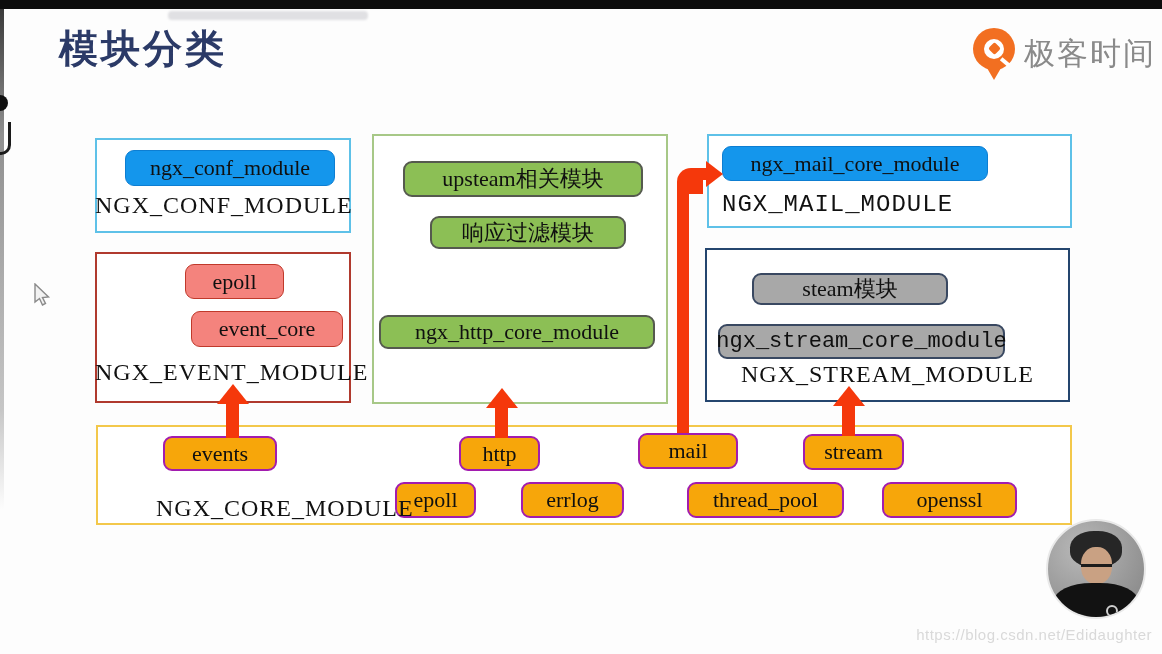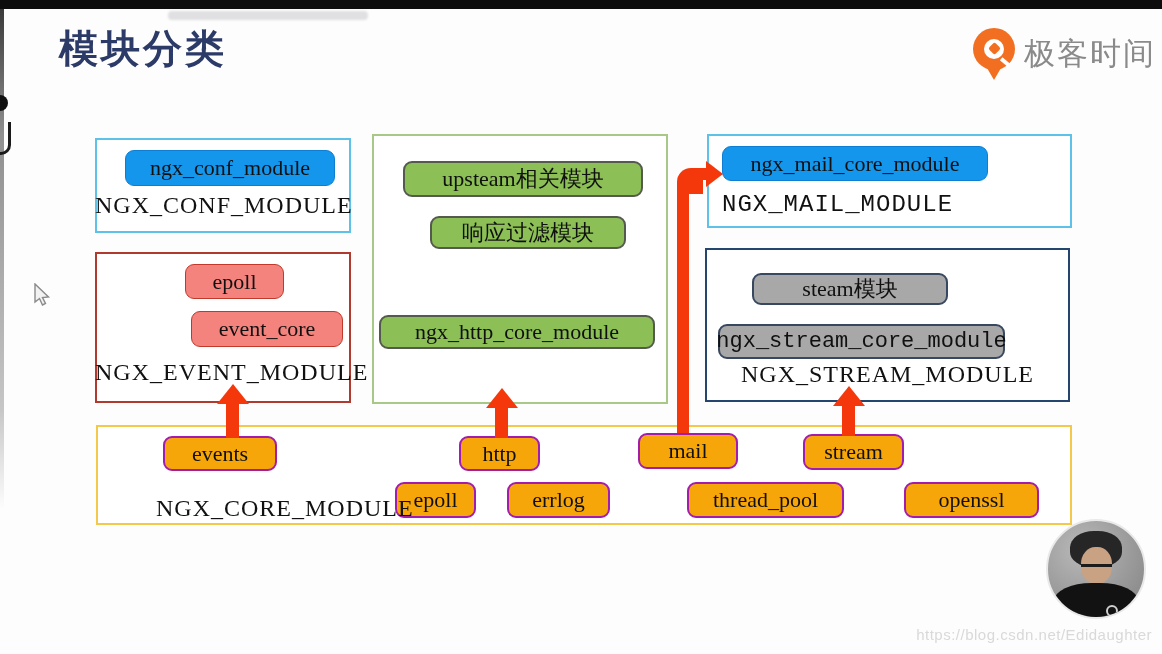--- a/index.html
+++ b/index.html
@@ -119,23 +119,23 @@
 
   <div class="node n-gray" style="left:752px;top:264px;width:196px;height:32px;margin-top:9px;">steam模块</div>
   <div class="node n-gray" style="left:718px;top:324px;width:287px;height:35px;font-family:Liberation Mono, monospace;">ngx_stream_core_module</div>
   <div class="blabel" style="left:705px;top:361px;width:365px;text-align:center;">NGX_STREAM_MODULE</div>
 
   <div class="node n-orange" style="left:163px;top:436px;width:114px;height:35px;">events</div>
   <div class="node n-orange" style="left:459px;top:436px;width:81px;height:35px;">http</div>
   <div class="node n-orange" style="left:638px;top:433px;width:100px;height:36px;">mail</div>
   <div class="node n-orange" style="left:803px;top:434px;width:101px;height:36px;">stream</div>
   <div class="node n-orange" style="left:395px;top:482px;width:81px;height:36px;">epoll</div>
-  <div class="node n-orange" style="left:507px;top:482px;width:103px;height:36px;font-family:Liberation Serif, serif;">errlog</div>
+  <div class="node n-orange" style="left:521px;top:482px;width:103px;height:36px;font-family:Liberation Serif, serif;">errlog</div>
   <div class="node n-orange" style="left:687px;top:482px;width:157px;height:36px;">thread_pool</div>
-  <div class="node n-orange" style="left:904px;top:482px;width:135px;height:36px;">openssl</div>
+  <div class="node n-orange" style="left:882px;top:482px;width:135px;height:36px;">openssl</div>
   <div class="blabel" style="left:156px;top:495px;">NGX_CORE_MODULE</div>
 
   <div class="arr head-up" style="left:217px;top:384px;"></div>
   <div class="arr stem" style="left:226px;top:402px;width:13px;height:36px;"></div>
 
   <div class="arr head-up" style="left:486px;top:388px;"></div>
   <div class="arr stem" style="left:495px;top:406px;width:13px;height:32px;"></div>
 
   <div class="arr head-up" style="left:833px;top:386px;"></div>
   <div class="arr stem" style="left:842px;top:404px;width:13px;height:32px;"></div>

